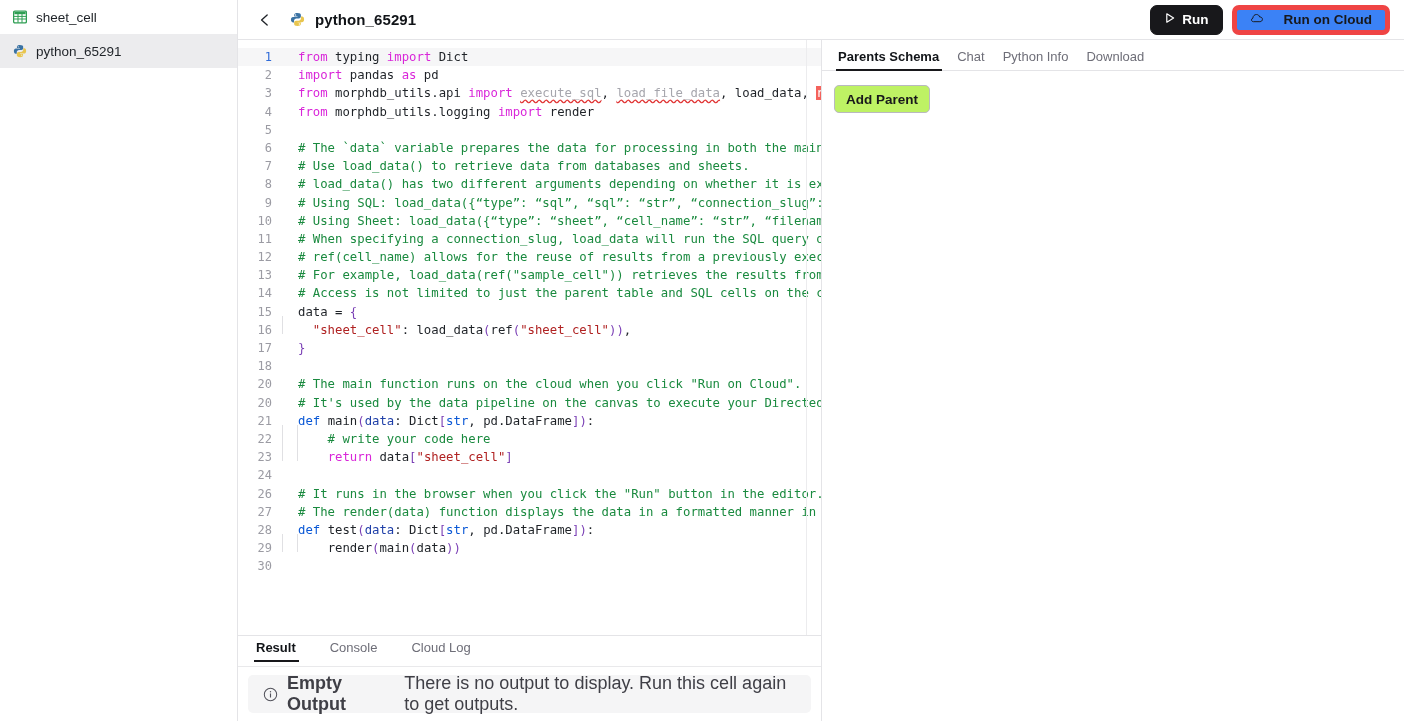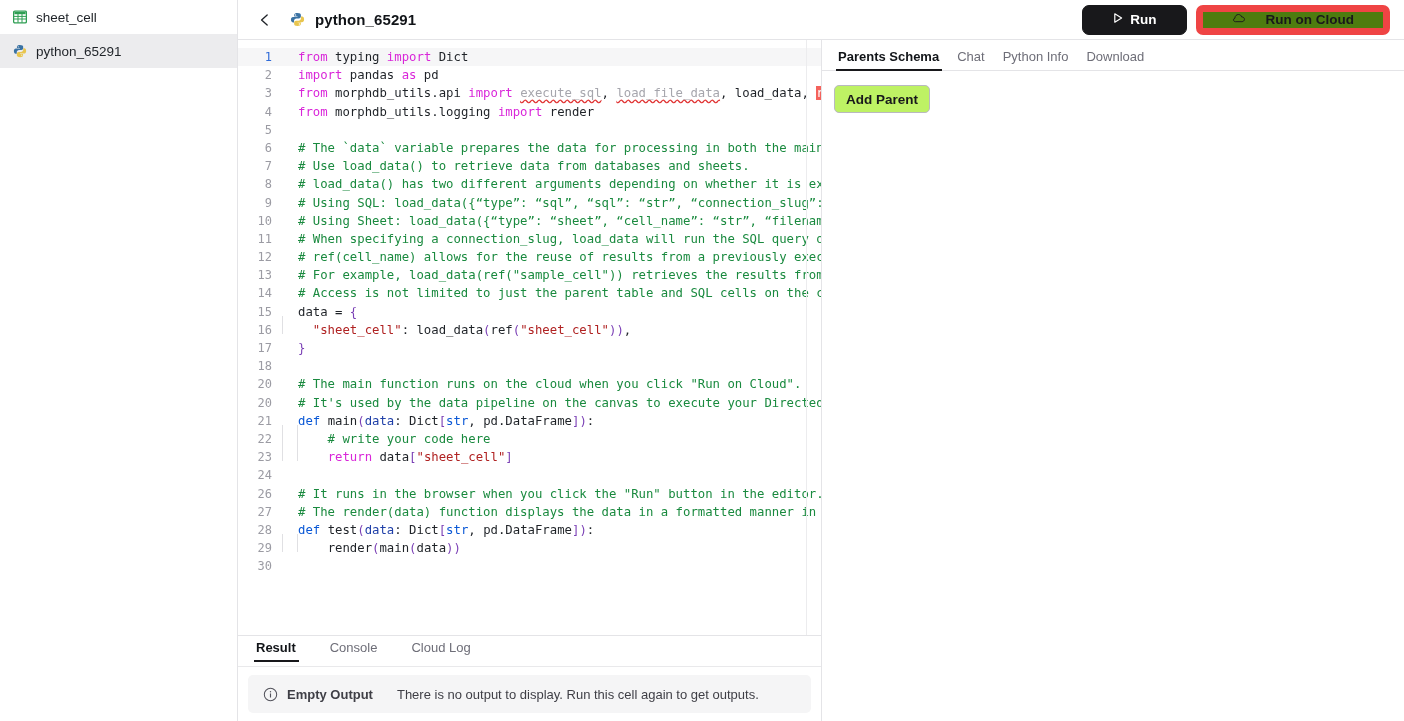--- a/index.html
+++ b/index.html
@@ -44,26 +44,26 @@
   #back-btn {
     width: 22px; height: 22px; display:flex; align-items:center; justify-content:center;
     cursor:pointer; color:#1f2328; flex:0 0 22px;
   }
   #title-wrap { display:flex; align-items:center; gap:10px; margin-left: 14px; }
   #doc-title { font-size: 15px; font-weight: 600; color: #111418; letter-spacing: .1px; }
   #topbar-spacer { flex: 1 1 auto; }
   #topbar-actions { display:flex; align-items:center; gap: 9px; }
   .btn {
     display:flex; align-items:center; gap:6px;
-    height: 30px; padding: 0 29px;
+    height: 30px; padding: 0 13px;
     border-radius: 7px; font-size: 13.5px; font-weight: 600;
     cursor: pointer; white-space: nowrap;
   }
   .btn-dark { background: #18181b; color: #ffffff; border: 1px solid #18181b; }
-  .btn-light { background: #4d7c0f; color: #18181b; border: 7px solid #ef4444; gap: 20px; }
+  .btn-light { background: #3b82f6; color: #18181b; border: 5px solid #ef4444; gap: 20px; }
 
   
   #body-split { flex: 1 1 auto; display: flex; min-height: 0; }
 
   
   #editor-col {
     width: 584px; flex: 0 0 584px;
     display: flex; flex-direction: column; min-width: 0;
     border-right: 1px solid #e4e4e7;
   }
@@ -109,21 +109,21 @@
     position: relative; line-height: 1;
   }
   .tab:first-child { padding-left: 4px; }
   .tab.active { color:#111418; font-weight:700; }
   .tab.active::after {
     content:""; position:absolute; left:2px; right:6px; bottom:-1px; height:2px; background:#18181b;
   }
   #empty-box {
     margin: 8px 10px 0 10px; background:#f5f5f6; border-radius:5px;
     height: 38px; display:flex; align-items:center; gap:9px; padding: 0 14px;
-    font-size: 13px;
+    font-size: 18px;
   }
   .info-ico { width:16px;height:16px;flex:0 0 16px;display:flex;align-items:center;justify-content:center; }
   #empty-title { font-weight:700; color:#3f3f46; }
   #empty-msg { color:#3f3f46;margin-left:15px; }
 
   
   #right-panel { flex: 1 1 auto; min-width:0; background:#fff; display:flex; flex-direction:column; }
   #rp-tabs { display:flex; align-items:flex-end; height:31px; padding: 0 12px; border-bottom:1px solid #e4e4e7; }
   #rp-body { flex:1 1 auto; padding: 14px 12px; }
   #add-parent {

